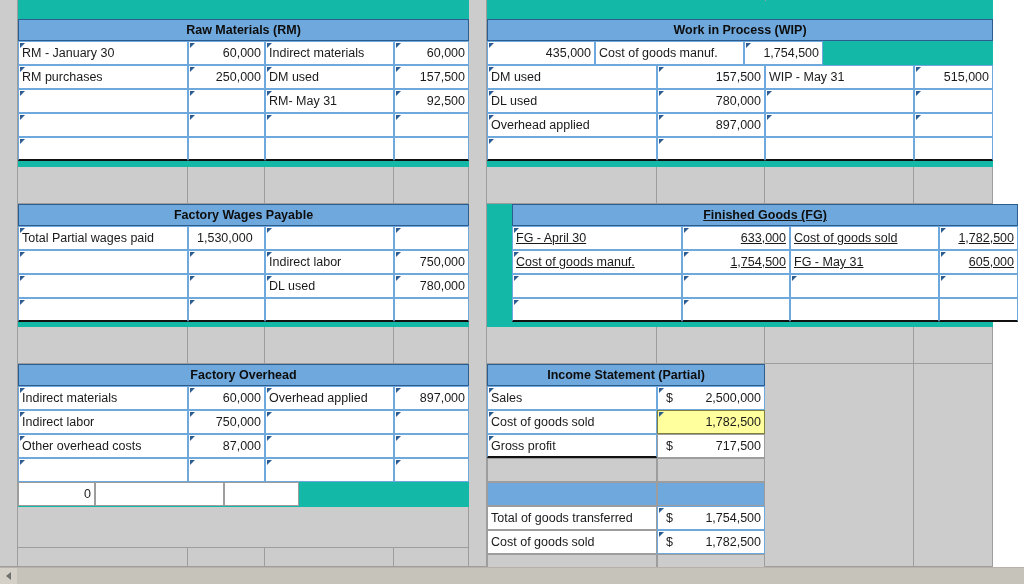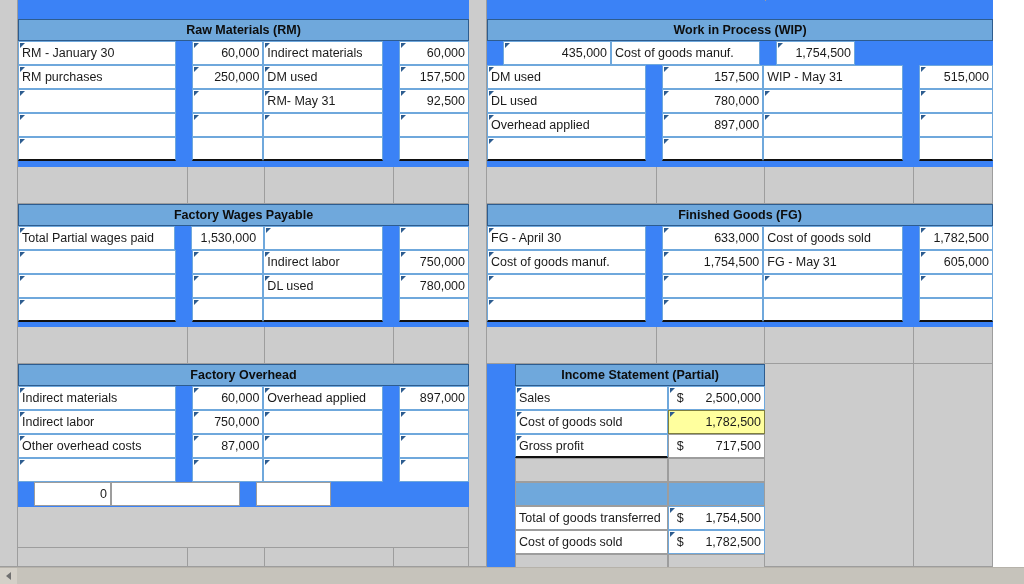--- a/index.html
+++ b/index.html
@@ -8,21 +8,21 @@
     background:#ffffff;
     font-family:"Liberation Sans", sans-serif;
     font-size:12.5px;
     color:#1a1a1a;
     overflow:hidden;
   }
   
   #sheet{
     position:relative;
     width:1024px;height:584px;
-    background:#3b82f6;
+    background:#14b8a6;
   }
   .grid-bg{
     position:absolute;
     background:#cccccc;
     border-right:1px solid #9d9d9d;
     border-bottom:1px solid #9d9d9d;
     box-sizing:border-box;
   }
   
   .tblock{
@@ -48,21 +48,21 @@
     height:24px;
     line-height:22px;
     background:#ffffff;
     border:1px solid #6fa8dc;
     position:relative;
     overflow:hidden;
     white-space:nowrap;
     padding:0 3px;
   }
   .cell.lbl{text-align:left;}
-  .cell.num{text-align:right;margin-left:16px;}
+  .cell.num{text-align:right;}
   .cell.gray{background:#cccccc;border:1px solid #9d9d9d;}
   .cell.blue{background:#6fa8dc;border:1px solid #9d9d9d;}
   .cell.yellow{background:#ffff9e;border:1px solid #7f7f3f;}
   .cell.nb{border:1px solid #9d9d9d;}
   
   .botline{border-bottom:2px solid #111111;}
   
   .flag::before{
     content:"";
     position:absolute;
@@ -228,21 +228,21 @@
       <div class="cell num flag" style="width:75px">780,000</div>
     </div>
     <div class="trow">
       <div class="cell lbl flag botline" style="width:170px"></div>
       <div class="cell num flag botline" style="width:77px"></div>
       <div class="cell lbl botline" style="width:129px"></div>
       <div class="cell num botline" style="width:75px"></div>
     </div>
   </div>
 
-  <div class="tblock" style="left:487px;top:204px;width:506px;">
+  <div class="tblock" style="left:512px;top:204px;width:506px;text-decoration:underline;">
     <div class="thead">Finished Goods (FG)</div>
     <div class="trow">
       <div class="cell lbl flag" style="width:170px">FG - April 30</div>
       <div class="cell num flag" style="width:108px">633,000</div>
       <div class="cell lbl" style="width:149px">Cost of goods sold</div>
       <div class="cell num flag" style="width:79px">1,782,500</div>
     </div>
     <div class="trow">
       <div class="cell lbl flag" style="width:170px">Cost of goods manuf.</div>
       <div class="cell num flag" style="width:108px">1,754,500</div>
@@ -289,21 +289,21 @@
       <div class="cell lbl flag" style="width:129px"></div>
       <div class="cell num flag" style="width:75px"></div>
     </div>
     <div class="trow">
       <div class="cell num botline nb" style="width:77px">0</div>
       <div class="cell lbl botline nb" style="width:129px"></div>
       <div class="cell num botline nb" style="width:75px"></div>
     </div>
   </div>
 
-  <div class="tblock" style="left:487px;top:364px;width:278px;padding-left:28px;">
+  <div class="tblock" style="left:487px;top:364px;width:278px;">
     <div class="thead">Income Statement (Partial)</div>
     <div class="trow">
       <div class="cell lbl flag" style="width:170px">Sales</div>
       <div class="cell flag" style="width:108px">
         <span class="money">
           <span class="cur">$</span>
           <span class="amt">2,500,000</span>
         </span>
       </div>
     </div>

